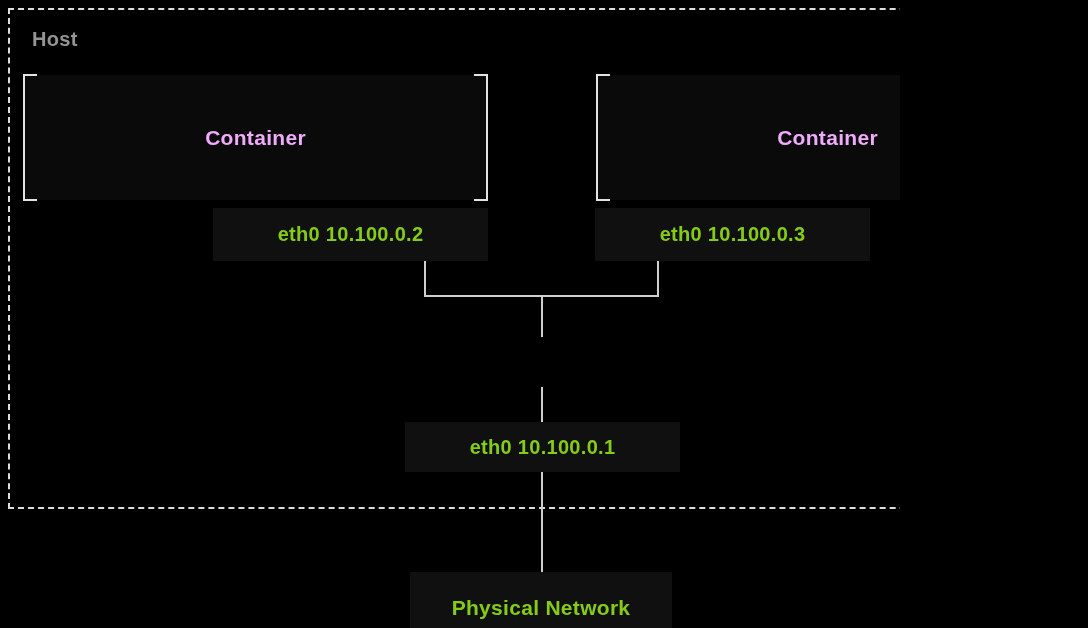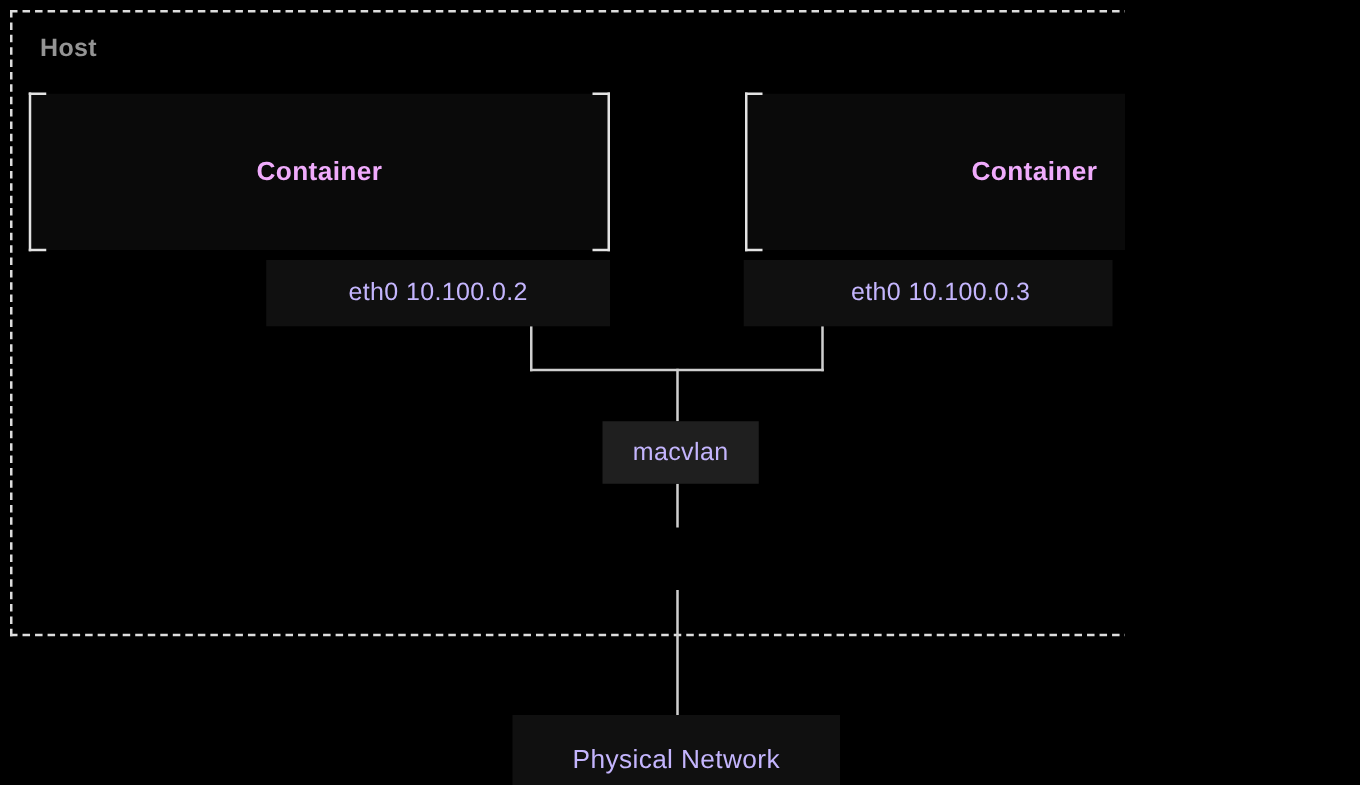--- a/index.html
+++ b/index.html
@@ -71,26 +71,26 @@
     color: #f0abfc;
     letter-spacing: 0.3px;
   }
 
   
   .node {
     position: absolute;
     display: flex;
     align-items: center;
     justify-content: center;
-    font-weight: 400;
-    color: #c4b5fd;
+    font-weight: 700;
+    color: #84cc16;
     letter-spacing: 0.3px;
   }
   .node.eth-a { left: 213px; top: 208px; width: 275px; height: 53px; background: #101010; font-size: 20px; }
-  .node.eth-b { left: 595px; top: 208px; width: 275px; height: 53px; background: #101010; font-size: 20px; padding-left: 20px; }
+  .node.eth-b { left: 595px; top: 208px; width: 275px; height: 53px; background: #101010; font-size: 20px; }
   .node.macvlan { left: 482px; top: 337px; width: 125px; height: 50px; background: #1f1f1f; font-size: 20px; }
   .node.eth-host { left: 405px; top: 422px; width: 275px; height: 50px; background: #101010; font-size: 20px; }
   .node.physnet { left: 410px; top: 572px; width: 262px; height: 70px; background: #101010; font-size: 21px; align-items: flex-start; padding-top: 24px; box-sizing: border-box; }
 
   
   .line {
     position: absolute;
     background: #cfcfcf;
   }
   .line.v-eth-a    { left: 424px; top: 261px; width: 2px; height: 36px; }
@@ -125,18 +125,18 @@
   <div class="container-box c2">
     <span class="bracket bl"></span>
     <span class="bracket br"></span>
     <span class="container-label">Container</span>
   </div>
 
   <div class="node eth-a">eth0 10.100.0.2</div>
 
   <div class="node eth-b">eth0 10.100.0.3</div>
 
-  <div class="node macvlan">macvlan</div>
 
+  <div class="node eth-host">eth0 10.100.0.1</div>
 
   <div class="node physnet">Physical Network</div>
 
 </div>
 
 </body></html>

